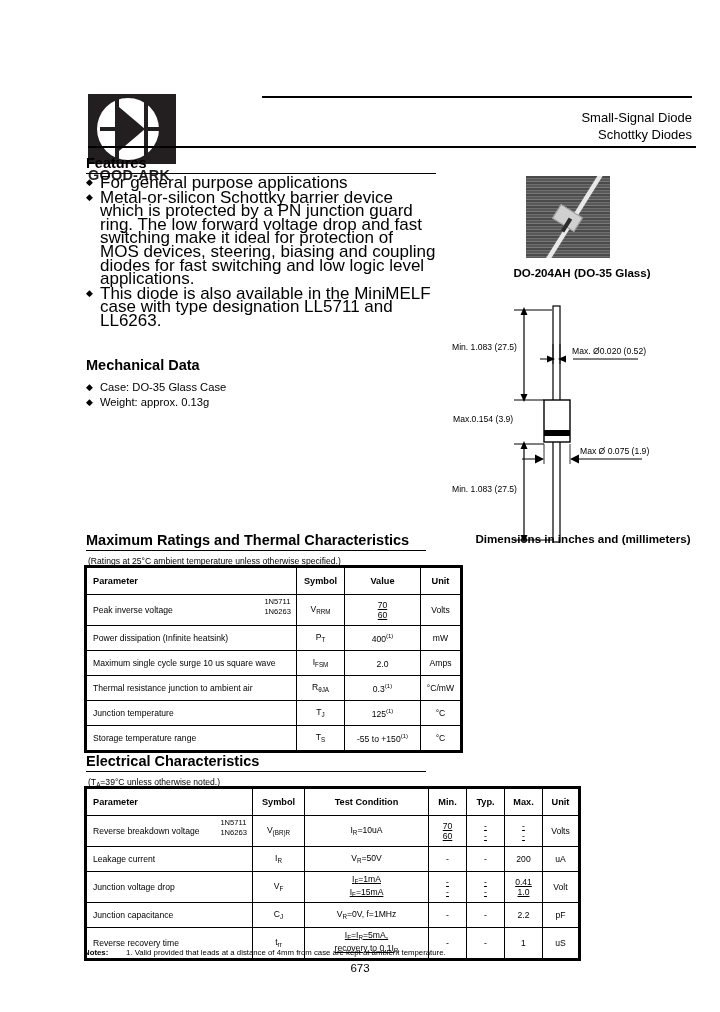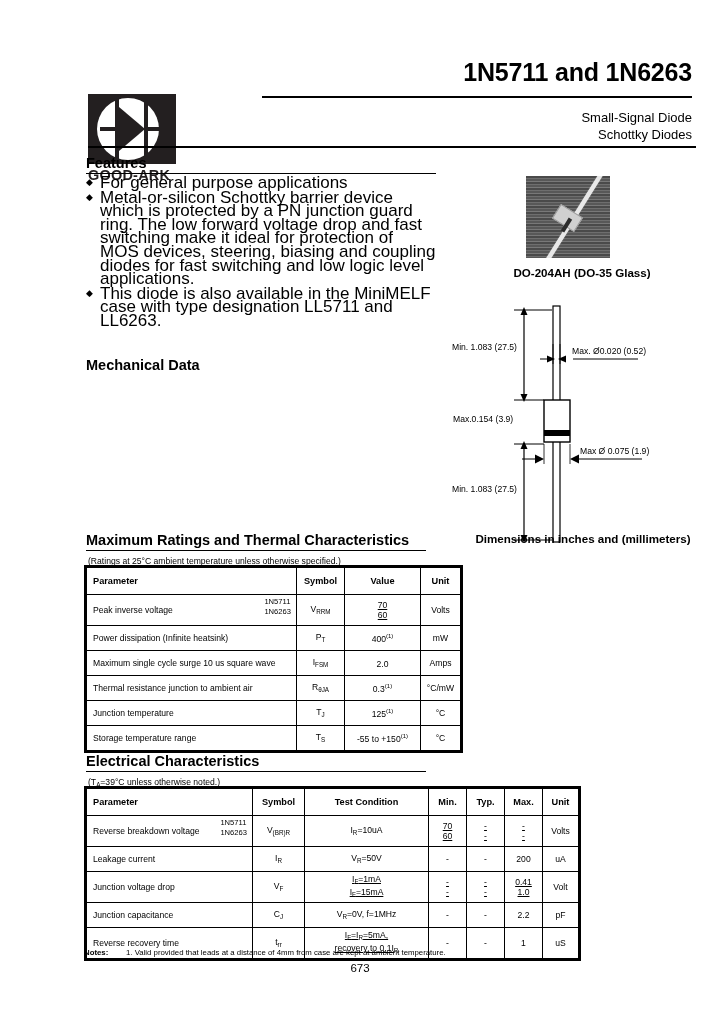--- a/index.html
+++ b/index.html
@@ -338,39 +338,40 @@
         <div class="logo-circle"></div>
         <div class="logo-lead-l"></div>
         <div class="logo-bar-l"></div>
         <div class="logo-tri"></div>
         <div class="logo-bar-r"></div>
         <div class="logo-lead-r"></div>
       </div>
       <div class="logo-name">GOOD-ARK</div>
     </div>
 
-    <div class="title-main">1N5711 and 1N6263</div>
     <div class="title-rule"></div>
     <div class="title-sub1">Small-Signal Diode</div>
     <div class="title-sub2">Schottky Diodes</div>
     <div class="header-rule"></div>
   </div>
 
   <div class="sec-head" style="left:86px; top:155px;">Features</div>
   <div class="sec-rule" style="left:86px; width:350px; top:173px;"></div>
 
   <div class="features">
     <div class="feat-item">For general purpose applications</div>
     <div class="feat-item">Metal-or-silicon Schottky barrier device which is protected by a PN junction guard ring. The low forward voltage drop and fast switching make it ideal for protection of MOS devices, steering, biasing and coupling diodes for fast switching and low logic level applications.</div>
     <div class="feat-item">This diode is also available in the MiniMELF case with type designation LL5711 and LL6263.</div>
   </div>
 
   <div class="sec-head" style="left:86px; top:357px;">Mechanical Data</div>
 
   <div class="mech">
+    <div class="mech-item">Case: DO-35 Glass Case</div>
+    <div class="mech-item">Weight: approx. 0.13g</div>
   </div>
 
   <div class="pkg-photo">
     <div class="pkg-lead"></div>
     <div class="pkg-body"></div>
     <div class="pkg-band"></div>
   </div>
   <div class="pkg-caption">DO-204AH (DO-35 Glass)</div>
 
   <div class="dim-wrap">

